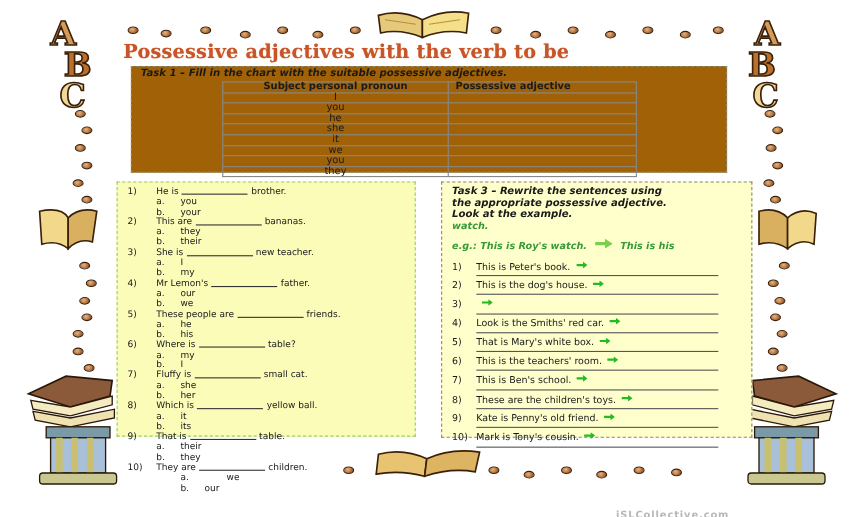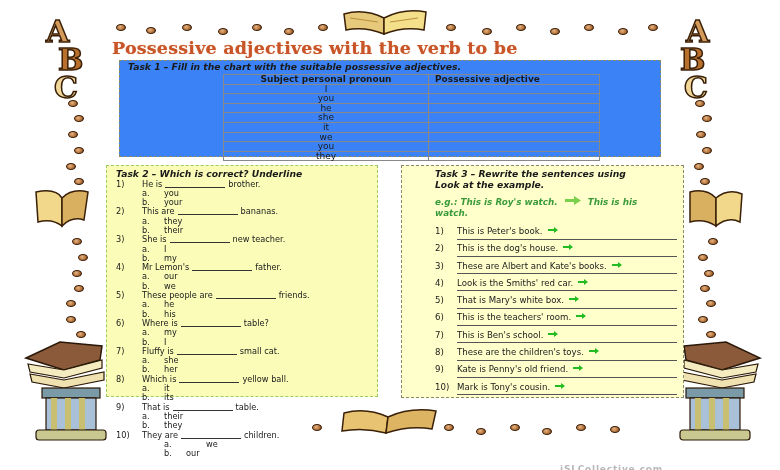--- a/index.html
+++ b/index.html
@@ -7,30 +7,30 @@
          font-family:"DejaVu Sans", sans-serif; }
   .abs { position:absolute; }
 
   
   .title { left:112px; top:38px; width:560px; font-family:"DejaVu Serif", serif; font-weight:bold;
            font-size:17.5px; color:#c8542a; letter-spacing:0.2px; white-space:nowrap;
            text-shadow:0 0 1px #e8a070; }
 
   
   .box { background:#ffffcc; border:1px dashed #8a8a6a; box-sizing:border-box; }
-  .box1 { left:119px; top:60px; width:542px; height:97px; background:#3b82f6; }
+  .box1 { left:119px; top:60px; width:542px; height:97px; background:#a16207; }
   .box2 { left:106px; top:165px; width:272px; height:232px; background:#fafcb8; border-color:#9ccc66; }
   .box3 { left:401px; top:165px; width:283px; height:233px; background:#ffffcc; }
 
   .task-head { font-family:"DejaVu Sans", sans-serif; font-weight:bold; font-style:italic;
                font-size:9.2px; color:#1a1a1a; line-height:10.5px; }
 
   
   table.t1 { position:absolute; left:82px; top:13px; border-collapse:collapse;
-             font-size:9px; color:#1a1a1a;margin-left:21px; }
+             font-size:9px; color:#1a1a1a; }
   table.t1 th, table.t1 td { border:1px solid #888; height:8.6px; padding:0 4px; line-height:8.6px; text-align:center; }
   table.t1 th { font-weight:bold; font-size:9px; }
   table.t1 th.c1, table.t1 td.c1 { width:196px; }
   table.t1 th.c2, table.t1 td.c2 { width:160px; text-align:left; padding-left:6px; }
 
   
   .q2 { font-size:8.2px; color:#1a1a1a; line-height:9.3px; }
   .q2 .row { display:flex; white-space:nowrap; }
   .q2 .num { width:26px; }
   .q2 .opt { padding-left:26px; display:flex; }
@@ -206,21 +206,20 @@
     <tr>
           <td class="c1">they</td>
           <td class="c2"></td>
         </tr>
   </tbody>
     </table>
 </div>
 
 <div class="abs box box2">
   <div style="padding:3px 0 0 9px;">
-    <div class="task-head">Task 2 – Which is correct? Underline</div>
     <div class="q2" id="q2list">
         <div>
           <div class="row">
             <span class="num">1)</span>
             <span>He is</span>
             <span class="blank" style="width:60px"></span>
             <span>brother.</span>
           </div>
           <div class="opt">
             <span class="l">a.</span>
@@ -373,33 +372,34 @@
           <div class="opt" style="padding-left:48px">
             <span class="l">b.</span>
             <span>our</span>
           </div>
         </div>
       </div>
   </div>
 </div>
 
 <div class="abs box box3">
-  <div style="padding:3px 0 0 9px;margin-left:24px;">
+  <div style="padding:3px 0 0 9px;">
     <div class="task-head">Task 3 – Rewrite the sentences using</div>
+    <div class="task-head">the appropriate possessive adjective.</div>
     <div class="task-head">Look at the example.</div>
+    <div class="example">watch.</div>
     <div class="example" style="margin-top:6px;white-space:nowrap;">
       <span>e.g.: This is Roy's watch.</span>
       <span style="display:inline-block;margin:0 4px;">
         <svg width="16" height="9" viewBox="0 0 16 9">
             <path d="M0,3 L9,3 L9,0 L16,4.5 L9,9 L9,6 L0,6 Z" fill="#7ad04a"></path>
           </svg>
       </span>
       <span>This is his</span>
     </div>
-    <div class="example">watch.</div>
     <div class="q3" style="margin-top:8px;" id="q3list">
         <div class="item">
           <div class="txt">
             <span class="num">1)</span>
             <span>This is Peter's book.</span>
             <span class="garrow"><svg width="10" height="6" viewBox="0 0 10 6">
                 <path d="M0,2 L6,2 L6,0 L10,3 L6,6 L6,4 L0,4 Z" fill="#22bb22"></path>
               </svg></span>
           </div>
           <div class="line"></div>
@@ -410,21 +410,20 @@
             <span>This is the dog's house.</span>
             <span class="garrow"><svg width="10" height="6" viewBox="0 0 10 6">
                 <path d="M0,2 L6,2 L6,0 L10,3 L6,6 L6,4 L0,4 Z" fill="#22bb22"></path>
               </svg></span>
           </div>
           <div class="line"></div>
         </div>
         <div class="item">
           <div class="txt">
             <span class="num">3)</span>
-            <span>These are Albert and Kate's books.</span>
             <span class="garrow"><svg width="10" height="6" viewBox="0 0 10 6">
                 <path d="M0,2 L6,2 L6,0 L10,3 L6,6 L6,4 L0,4 Z" fill="#22bb22"></path>
               </svg></span>
           </div>
           <div class="line"></div>
         </div>
         <div class="item">
           <div class="txt">
             <span class="num">4)</span>
             <span>Look is the Smiths' red car.</span>

